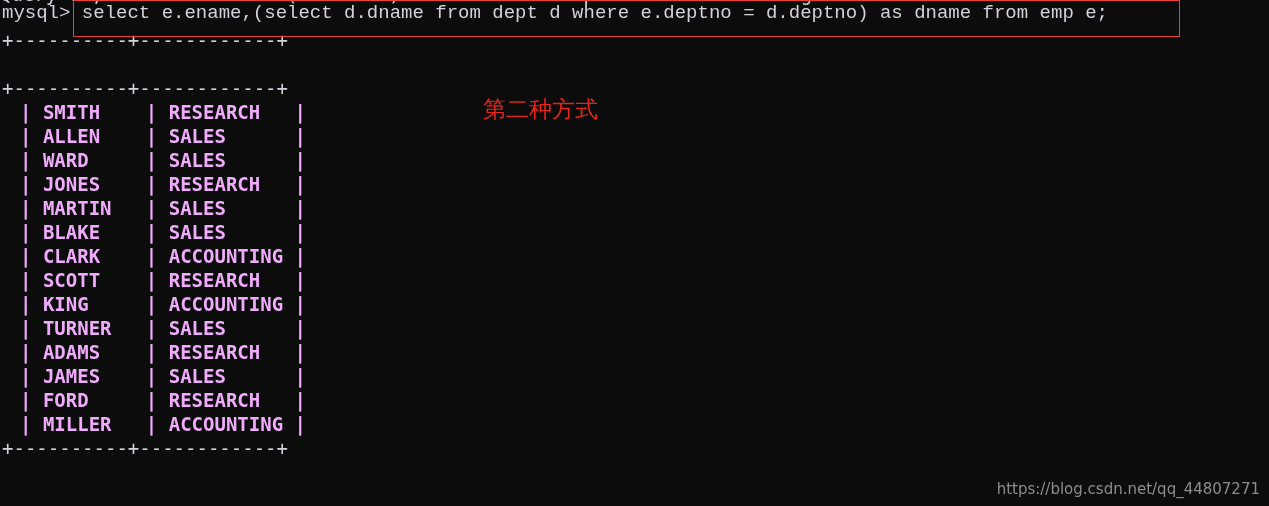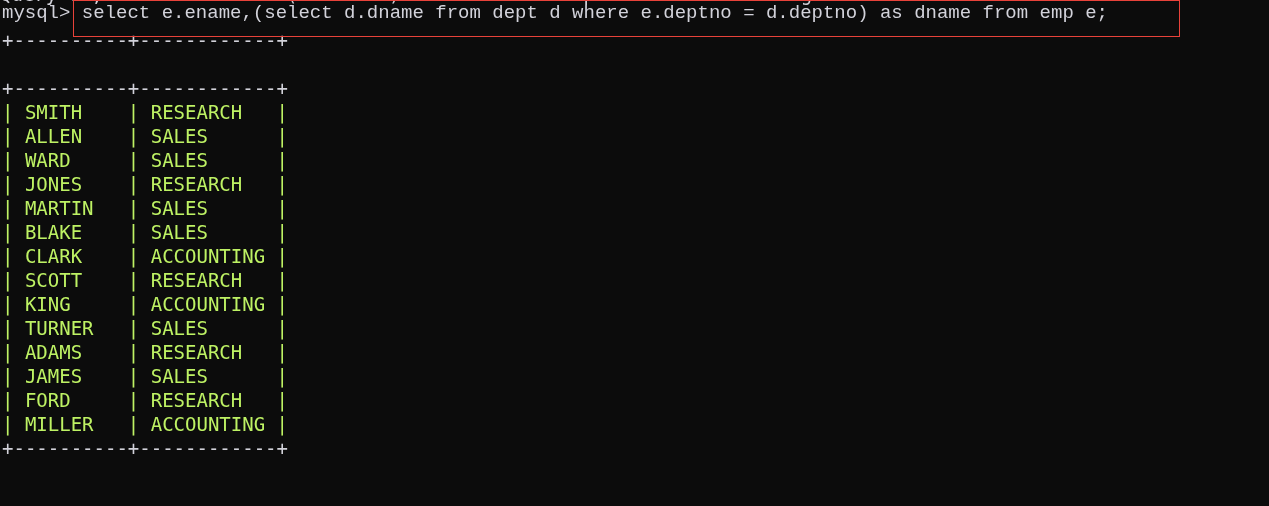--- a/index.html
+++ b/index.html
@@ -54,26 +54,27 @@
   }
 
   .prompt-line { top: 1px; font-family: Liberation Mono, monospace; }
 
   .sep1 { top: 28px; }
   .hdr  { top: 52px; }
   .sep2 { top: 76px; }
 
   .rowblock {
     position: absolute;
-    left: 2px;
+    left: 20px;
     top: 100px;
     white-space: pre;
     font-size: 19px;
     line-height: 24px;
-    color: #bef264;
+    color: #f0abfc;
+    font-weight: bold;
   }
 
   .sep3 { top: 436px; }
   .status { top: 460px; }
 
   .redbox {
     position: absolute;
     left: 73px;
     top: 0px;
     width: 1107px;
@@ -133,15 +134,17 @@
 | ADAMS    | RESEARCH   |
 | JAMES    | SALES      |
 | FORD     | RESEARCH   |
 | MILLER   | ACCOUNTING |</div>
 
   <div class="line sep3">+----------+------------+</div>
 
 
   <div class="redbox"></div>
 
+  <div class="annotation">第二种方式</div>
 
+  <div class="watermark">https://blog.csdn.net/qq_44807271</div>
 
 </div>
 
 </body></html>

